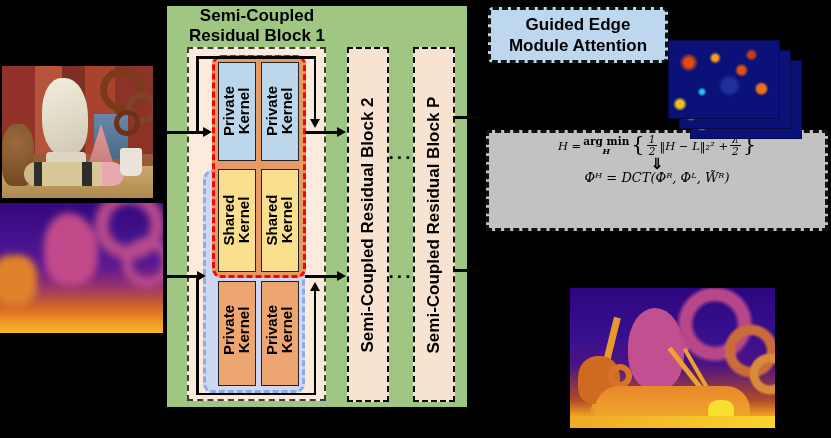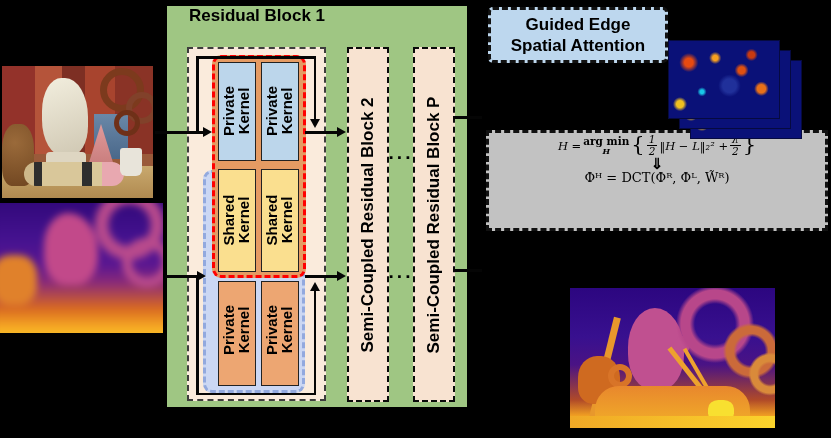--- a/index.html
+++ b/index.html
@@ -48,21 +48,21 @@
   .dct-box{left:486px;top:130px;width:342px;height:101px;background:#C2C2C2;border:3px dashed #111;padding-top:1px;}
   .dct-title{text-align:center;font-weight:bold;font-size:17.5px;line-height:20px;}
   .dct-f1{display:flex;justify-content:center;align-items:center;gap:2px;font-family:"DejaVu Serif",serif;
           font-size:11.5px;font-style:italic;margin-top:0px;}
   .frac{display:inline-flex;flex-direction:column;align-items:center;line-height:1.05;font-size:10.5px;}
   .frac .num{border-bottom:1px solid #000;padding:0 2px;}
   .argmin{display:inline-flex;flex-direction:column;align-items:center;line-height:1;font-style:normal;font-weight:bold;font-size:10.5px;}
   .argmin .amsub{font-size:8px;font-style:italic;}
   .brace{font-size:21px;font-style:normal;line-height:1;margin-top:-2px;}
   .dct-darrow{text-align:center;font-size:15px;font-weight:bold;line-height:13px;margin-top:0;}
-  .dct-f2{text-align:center;font-family:"DejaVu Serif",serif;font-size:13px;line-height:16px;}
+  .dct-f2{text-align:center;font-family:"DejaVu Serif",serif;font-style:italic;font-size:13px;line-height:16px;}
   .depth-recon{left:514px;top:243px;width:282px;height:38px;background:#FFC000;border:3px dashed #111;border-radius:4px;
                display:flex;align-items:center;justify-content:center;font-weight:bold;font-size:18px;}
 
   
   .imgbox{overflow:hidden;}
   .rgb-img{left:2px;top:66px;width:151px;height:132px;background:#9a5a3a;}
   .lr-depth{left:0;top:203px;width:163px;height:130px;background:#2f0777;}
   .blurwrap{position:absolute;left:-8px;top:-8px;width:179px;height:146px;filter:blur(3.5px);
             background:linear-gradient(180deg,#2f0777 0%,#44128f 30%,#5a1691 48%,#8a2a78 60%,#d96a20 78%,#f5a623 90%,#fcc829 100%);}
   .hr-depth{left:570px;top:288px;width:205px;height:140px;
@@ -108,20 +108,21 @@
       <div class="abs" style="left:52px;top:18px;width:54px;height:72px;background:#c2498a;border-radius:45% 55% 40% 40%;"></div>
       <div class="abs" style="left:95px;top:-15px;width:85px;height:90px;background:radial-gradient(circle,rgba(0,0,0,0) 30%,#b84a8c 38% 52%,rgba(0,0,0,0) 60%);"></div>
       <div class="abs" style="left:125px;top:35px;width:60px;height:65px;background:radial-gradient(circle,rgba(0,0,0,0) 30%,#b84a8c 38% 52%,rgba(0,0,0,0) 60%);"></div>
       <div class="abs" style="left:0;top:60px;width:45px;height:50px;background:#e0812b;border-radius:40%;"></div>
     </div>
   </div>
 
   <div class="abs green-box"></div>
 
   <div class="abs b1-title">
+    <span>Semi-Coupled</span>
     <span>Residual Block 1</span>
   </div>
 
   <div class="abs b1-inner"></div>
   <div class="abs depth-group"></div>
   <div class="abs rgb-group"></div>
 
   <div class="abs kernel k-blue k-r1 k-c1">
     <div class="vlabel2">
         <span>Private</span>
@@ -184,21 +185,21 @@
   <div class="abs vline" style="left:313.5px;top:290px;height:105px;"></div>
   <div class="abs arr-u" style="left:310px;top:282px;"></div>
   <div class="abs hline" style="left:305px;top:275px;width:33px;"></div>
   <div class="abs arr-r" style="left:337px;top:271px;"></div>
 
   <div class="abs hline" style="left:453px;top:116px;width:29px;"></div>
   <div class="abs hline" style="left:453px;top:269px;width:29px;"></div>
 
   <div class="abs guided-edge">
     <span>Guided Edge</span>
-    <span>Spatial Attention</span>
+    <span>Module Attention</span>
   </div>
 
   <div class="abs edge-stack">
     <div class="edge-map" style="left:22px;top:20px;z-index:1;"></div>
     <div class="edge-map" style="left:11px;top:10px;z-index:2;"></div>
     <div class="edge-map" style="left:0;top:0;z-index:3;"></div>
   </div>
 
   <div class="abs dct-box">
     <div class="dct-f1">

